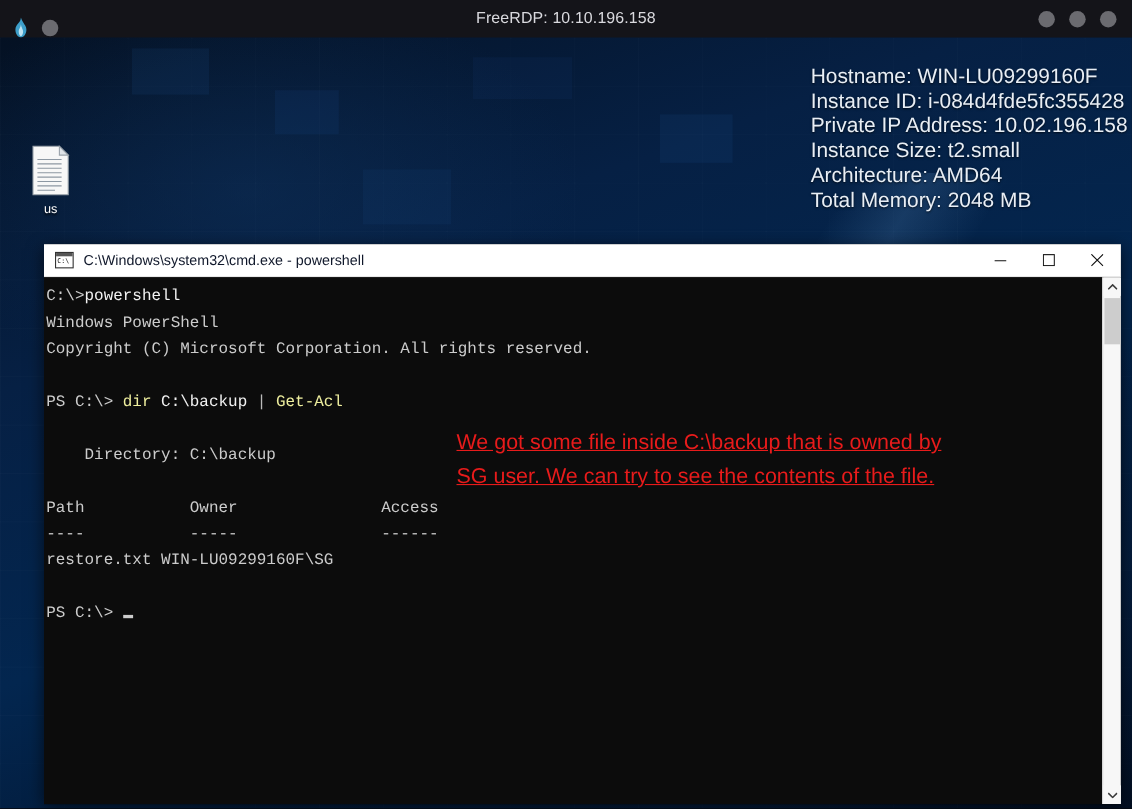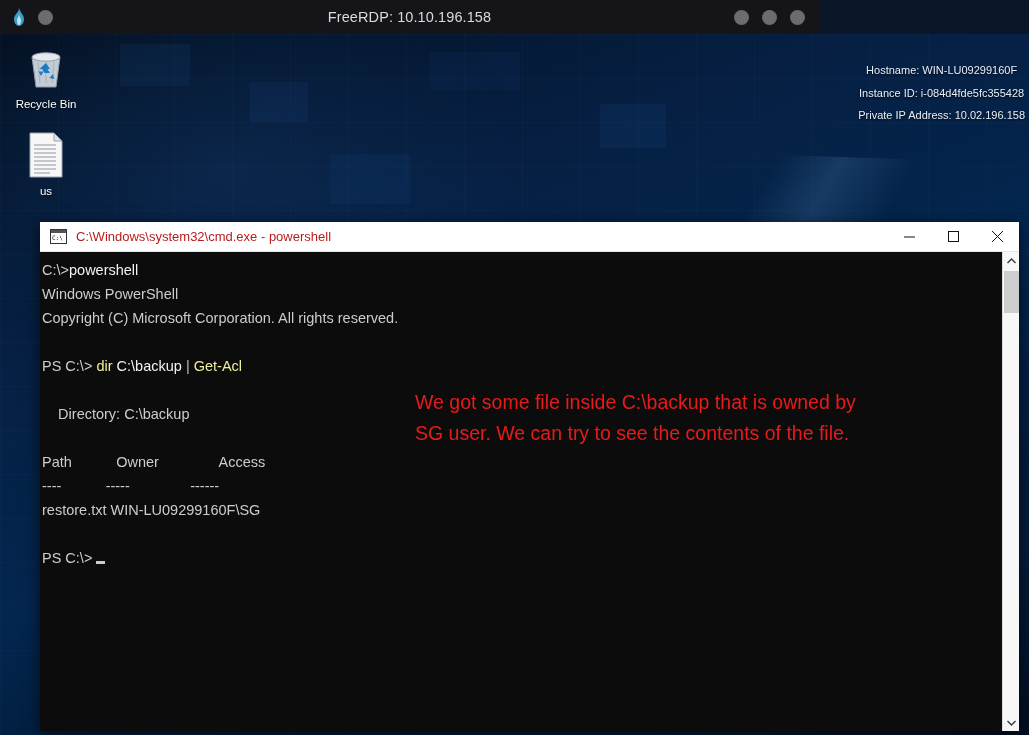--- a/index.html
+++ b/index.html
@@ -11,23 +11,23 @@
   }
 
   
   #rdp-window {
     position: relative;
     width: 1029px; height: 735px;
     background: #0a1628;
   }
   #rdp-titlebar {
     position: absolute; left: 0; top: 0;
-    width: 819px; height: 34px;
+    width: 1029px; height: 34px;
     background: #141419;
-    display: flex; align-items: center;
+    display: flex; align-items: flex-end;
     z-index: 30;
   }
   #rdp-titlebar .left-icons {
     display: flex; align-items: center; gap: 12px;
     padding-left: 12px;
   }
   .flame-icon { width: 14px; height: 18px; display: block; }
   .circle-btn {
     width: 15px; height: 15px; border-radius: 50%;
     background: #6b6b70; display: block;
@@ -114,42 +114,42 @@
   #console-titlebar .cmd-icon::before {
     content: ""; position: absolute; left: 0; right: 0; top: 0; height: 3px;
     background: #555;
   }
   #console-titlebar .cmd-icon::after {
     content: "C:\\"; position: absolute; left: 1px; top: 3px;
     font-family: "DejaVu Sans Mono", monospace;
     font-size: 6px; color: #111; line-height: 10px;
   }
   #console-title-text {
-    font-size: 13px; color: #b91c1c; white-space: nowrap;
+    font-size: 13px; color: #0f172a; white-space: nowrap;
   }
   .win-controls {
     margin-left: auto; display: flex; height: 30px;
   }
   .win-controls .wc {
     width: 44px; height: 30px;
     display: flex; align-items: center; justify-content: center;
     color: #111;
   }
   .wc svg { display: block; }
 
   #console-body {
     position: relative;
     width: 100%; height: 479px;
     background: #0c0c0c;
     overflow: hidden;
   }
   #console-text {
     position: absolute;
     left: 2px; top: 6px;
-    font-family: Liberation Sans, sans-serif;
+    font-family: Liberation Mono, monospace;
     font-size: 14.5px;
     line-height: 24px;
     color: #ccc;
     white-space: pre;
   }
   .c-white  { color: #cccccc; }
   .c-bright { color: #f2f2f2; }
   .c-yellow { color: #eeee9e; }
   .c-grey   { color: #b9b9b9; }
   .cursor {
@@ -163,20 +163,21 @@
   
   #annotation {
     position: absolute;
     left: 375px; top: 135px;
     width: 530px;
     color: #e81b1b;
     font-family: "Liberation Sans", sans-serif;
     font-size: 19.5px;
     line-height: 31px;
     white-space: pre-line;
+    text-decoration: underline;
   }
 
   
   #console-scrollbar {
     position: absolute; right: 0; top: 0;
     width: 17px; height: 479px;
     background: #f7f7f7;
     border-left: 1px solid #dcdcdc;
   }
   #console-scrollbar .arrow {
@@ -225,52 +226,41 @@
       <i style="left:700px;top:200px;width:70px;height:46px;background:rgba(30,80,150,.12)"></i>
       <i style="left:160px;top:300px;width:64px;height:40px;background:rgba(25,70,135,.12)"></i>
       <i style="left:860px;top:420px;width:80px;height:52px;background:rgba(35,100,170,.13)"></i>
       <i style="left:520px;top:560px;width:72px;height:44px;background:rgba(25,75,140,.12)"></i>
       <i style="left:240px;top:620px;width:88px;height:48px;background:rgba(20,65,125,.12)"></i>
       <i style="left:760px;top:640px;width:62px;height:40px;background:rgba(30,85,150,.11)"></i>
       <i style="left:40px;top:470px;width:58px;height:38px;background:rgba(22,68,130,.12)"></i>
     </div>
     <div class="streak"></div>
 
-    <div class="desk-icon" style="left:8px;top:8px;">
-      <div class="glyph">
-        <svg width="46" height="46" viewBox="0 0 46 46">
-          <path d="M9 11 L37 11 L33 41 L13 41 Z" fill="#c3ccd4" stroke="#8e9aa5" stroke-width="1"></path>
-          <path d="M9 11 L37 11 L33 41 L13 41 Z" fill="url(#g1)" opacity="0"></path>
-          <ellipse cx="23" cy="11" rx="14" ry="4.2" fill="#e3e9ee" stroke="#93a0ab" stroke-width="1"></ellipse>
-          <path d="M15 16 L17 37 M23 16 L23 37 M31 16 L29 37" stroke="#aab5bf" stroke-width="1.2" fill="none"></path>
-          <path d="M23 17 l4 6 h-2.6 l2.6 4 -5.4 0 -2.6-4 h-2.6 z" fill="#1d7bc4"></path>
-          <path d="M18 30 l-2.5-4.5 5 0 z" fill="#1d7bc4"></path>
-          <path d="M30 28 l-3.5 4 4.8 1 z" fill="#1d7bc4"></path>
-        </svg>
-      </div>
-      <span class="label">Recycle Bin</span>
-    </div>
 
     <div class="desk-icon" style="left:8px;top:95px;text-align:center;">
       <div class="glyph">
         <svg width="40" height="48" viewBox="0 0 40 48">
           <path d="M4 2 H28 L36 10 V46 H4 Z" fill="#f7f7f7" stroke="#9aa3ab" stroke-width="1"></path>
           <path d="M28 2 L28 10 L36 10 Z" fill="#dfe3e7" stroke="#9aa3ab" stroke-width="1"></path>
           <g stroke="#8d98a3" stroke-width="1">
             <path d="M8 14 H30 M8 18 H30 M8 22 H30 M8 26 H30 M8 30 H30 M8 34 H30 M8 38 H30 M8 42 H24"></path>
           </g>
         </svg>
       </div>
       <span class="label">us</span>
     </div>
 
-    <div id="sysinfo" style="position:absolute; right:4px; top:25px; text-align:center; color:#e8eef5; font-size:11px; line-height:22.5px; text-shadow:0 1px 2px rgba(0,0,0,.7);">
+    <div id="sysinfo" style="position:absolute; right:4px; top:25px; text-align:left; color:#e8eef5; font-size:19px; line-height:22.5px; text-shadow:0 1px 2px rgba(0,0,0,.7);">
       <div>Hostname: WIN-LU09299160F</div>
       <div>Instance ID: i-084d4fde5fc355428</div>
       <div>Private IP Address: 10.02.196.158</div>
+      <div>Instance Size: t2.small</div>
+      <div>Architecture: AMD64</div>
+      <div>Total Memory: 2048 MB</div>
     </div>
 
     <div id="console-window">
 
       <div id="console-titlebar">
         <span class="cmd-icon"></span>
         <span id="console-title-text">C:\Windows\system32\cmd.exe - powershell</span>
         <div class="win-controls">
           <span class="wc">
             <svg width="11" height="11" viewBox="0 0 11 11">

